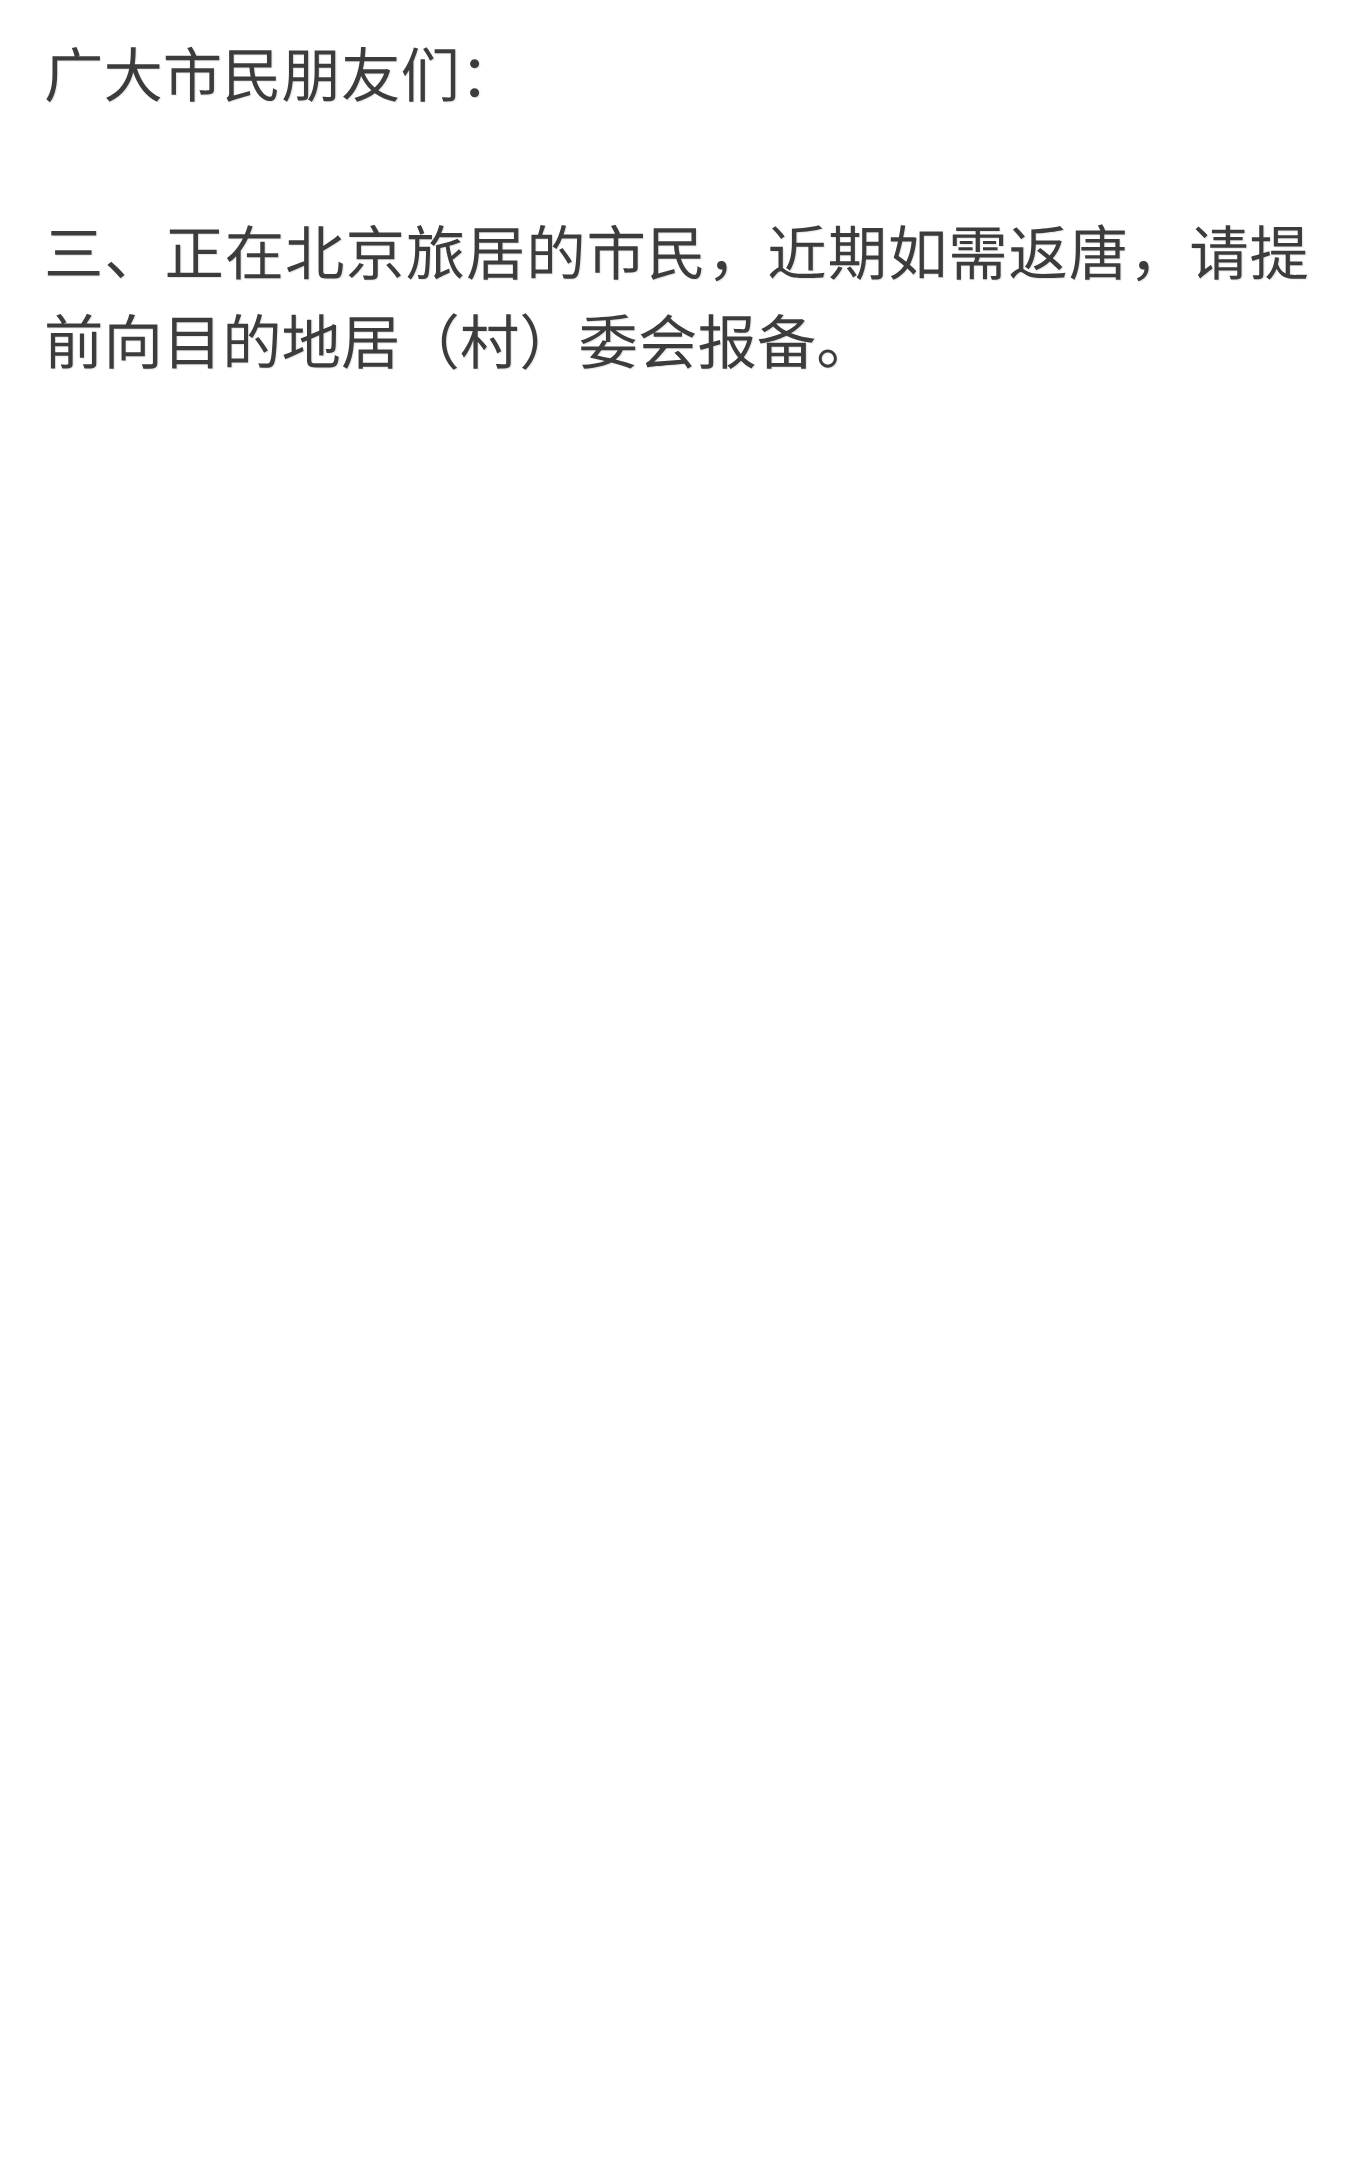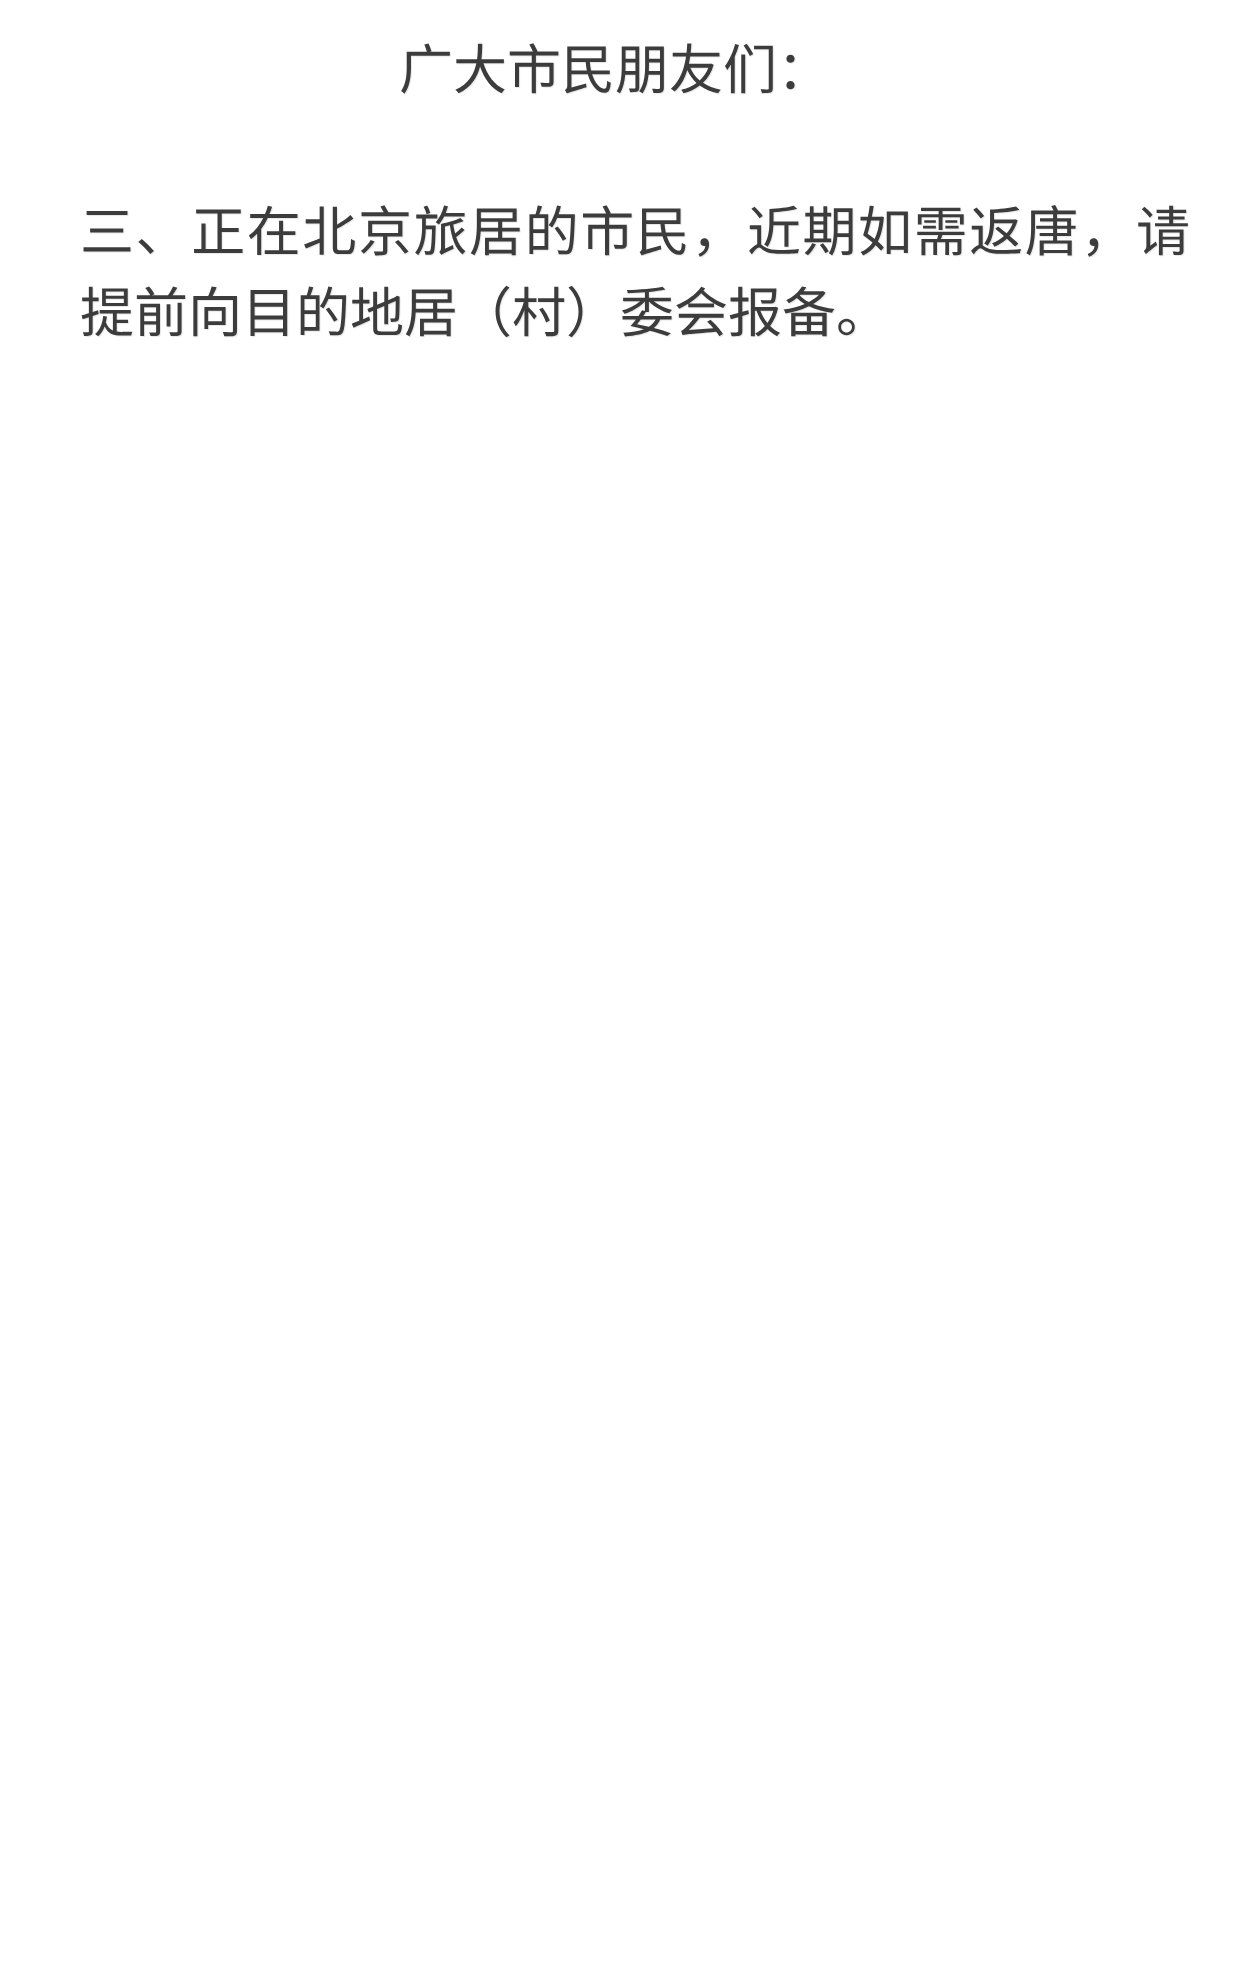--- a/index.html
+++ b/index.html
@@ -25,24 +25,23 @@
     line-height: 81px;
     font-weight: 400;
     text-align: justify;
     text-justify: inter-ideograph;
     word-break: break-all;
     overflow-wrap: anywhere;
     text-shadow: 1px 1px 1px rgba(0, 0, 0, 0.10);
   }
   .doc p:last-child {
     margin-bottom: 0;
-    margin-left: 40px;
   }
   .doc p.salutation {
-    text-align: center;
+    text-align: left;
   }
 </style>
 </head>
 <body>
 
 <main class="doc">
   <p class="salutation">广大市民朋友们：</p>
 
 
 

